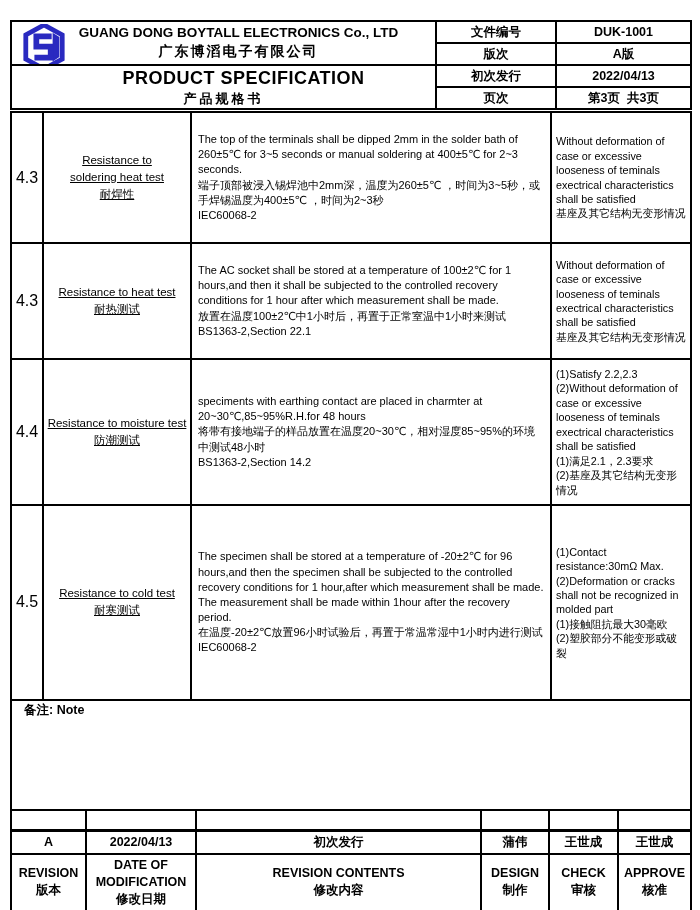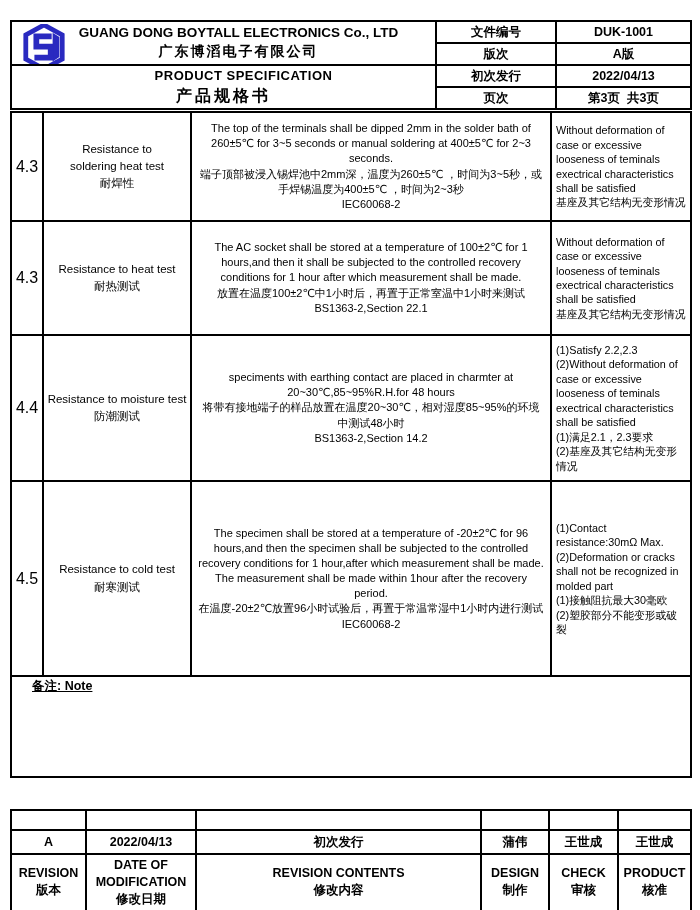--- a/index.html
+++ b/index.html
@@ -17,32 +17,32 @@
   
   .hdr { position:absolute; left:10px; top:8px; width:680px; }
   .hdr td { height:22px; }
   .company-cell { position:relative; }
   .company-inner { display:flex; align-items:center; justify-content:center; height:100%; }
   .logo-wrap { position:absolute; left:10px; top:2px; width:44px; height:46px; }
   .company-text { text-align:center; font-weight:bold; padding-left:30px; }
   .company-en { font-size:13.5px; line-height:1.35; }
   .company-cn { font-size:14px; line-height:1.4; letter-spacing:2px; }
   .spec-title { text-align:center; font-weight:bold; }
-  .spec-en { font-size:13px; line-height:1.35; letter-spacing:.5px;padding-left:40px; }
-  .spec-cn { font-size:16px; line-height:1.4; letter-spacing:3px; }
+  .spec-en { font-size:18px; line-height:1.35; letter-spacing:.5px;padding-left:40px; }
+  .spec-cn { font-size:13px; line-height:1.4; letter-spacing:3px; }
   .hlabel, .hvalue { font-weight:bold; font-size:12.5px; text-align:center; }
   .pre { white-space:pre; }
 
   
   .main { position:absolute; left:10px; top:99px; width:680px; }
   .no-cell   { text-align:center; font-size:16px; }
-  .name-cell { text-align:center; font-size:11.5px; line-height:1.5; white-space:pre-line; }
-  .cond-cell { font-size:11px; line-height:1.38; white-space:pre-line; padding:8px 6px;text-align:center; }
+  .name-cell { text-align:center; font-size:11.5px; line-height:1.5; white-space:pre-line;text-decoration:underline; }
+  .cond-cell { font-size:11px; line-height:1.38; white-space:pre-line; padding:19px 6px; }
   .req-cell  { font-size:10.8px; line-height:1.34; white-space:pre-line; padding:7px 4px; }
-  .note-cell { vertical-align:top; font-weight:bold; font-size:12.5px; padding:1px 20px; height:101px;text-decoration:underline; }
+  .note-cell { vertical-align:top; font-weight:bold; font-size:12.5px; padding:1px 12px; height:131px; }
 
   
   .rev { position:absolute; left:10px; top:797px; width:680px; }
   .rev-empty td { height:20px; }
   .rev-entry td { height:24px; font-weight:bold; font-size:12.5px; text-align:center; }
   .rev-head td  { height:54px; font-weight:bold; font-size:12.5px; text-align:center;
                   white-space:pre-line; line-height:1.35; padding:2px; }
 </style>
 </head>
 <body>
@@ -186,19 +186,19 @@
       <td>REVISION
 版本</td>
       <td>DATE OF MODIFICATION
 修改日期</td>
       <td>REVISION CONTENTS
 修改内容</td>
       <td>DESIGN
 制作</td>
       <td>CHECK
 审核</td>
-      <td>PRODUCT
+      <td>APPROVE
 核准</td>
     </tr>
   </tbody>
     </table>
 
 </div>
 
 </body></html>

